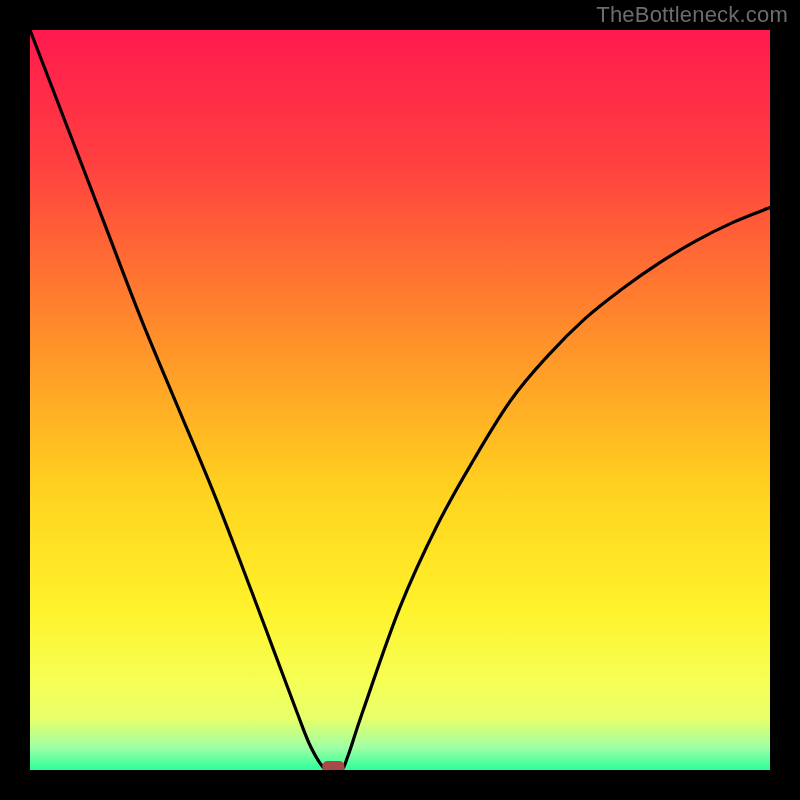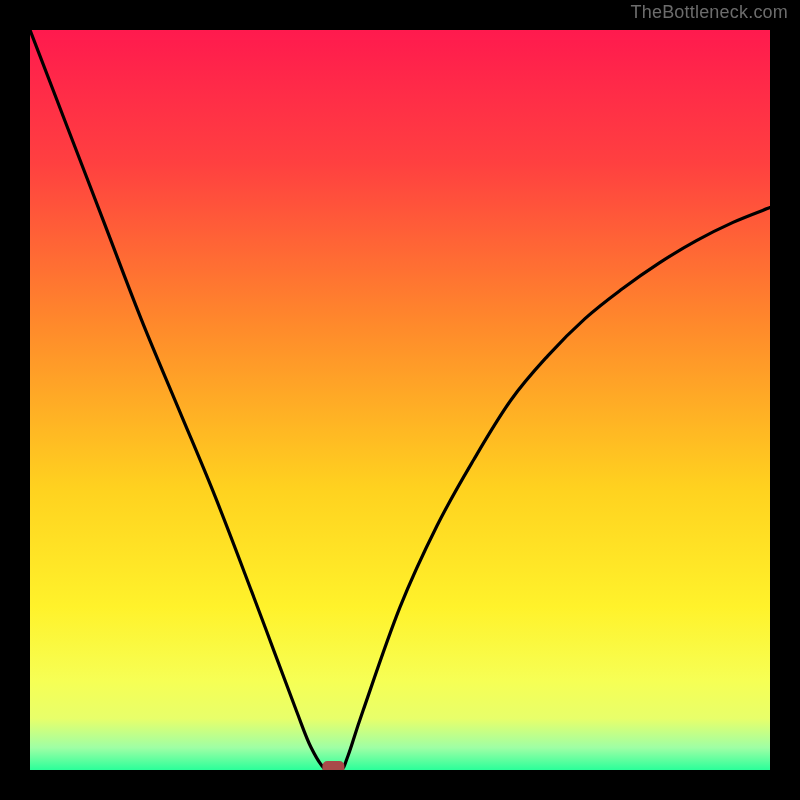--- a/index.html
+++ b/index.html
@@ -17,21 +17,21 @@
     top: 0;
     width: 800px;
     height: 800px;
     background: #000;
   }
   .watermark {
     position: absolute;
     top: 2px;
     right: 12px;
     color: #6c6c6c;
-    font-size: 18px;
+    font-size: 22px;
     font-weight: 500;
     letter-spacing: 0.2px;
     z-index: 10;
     margin-left: 48px;
   }
   .plot-wrap {
     position: absolute;
     left: 30px;
     top: 30px;
     width: 740px;

